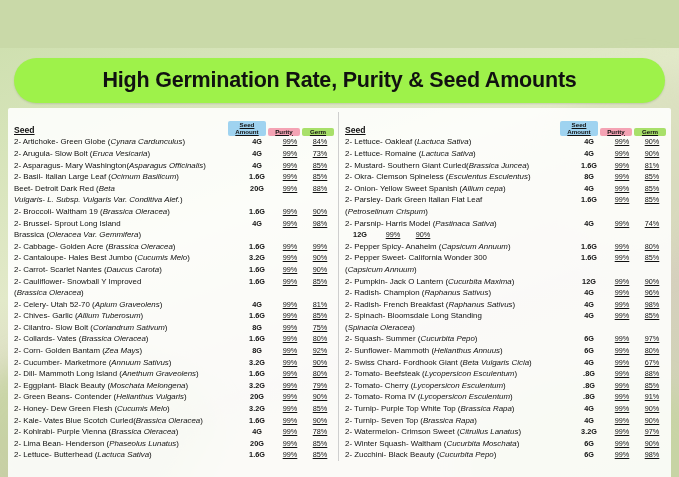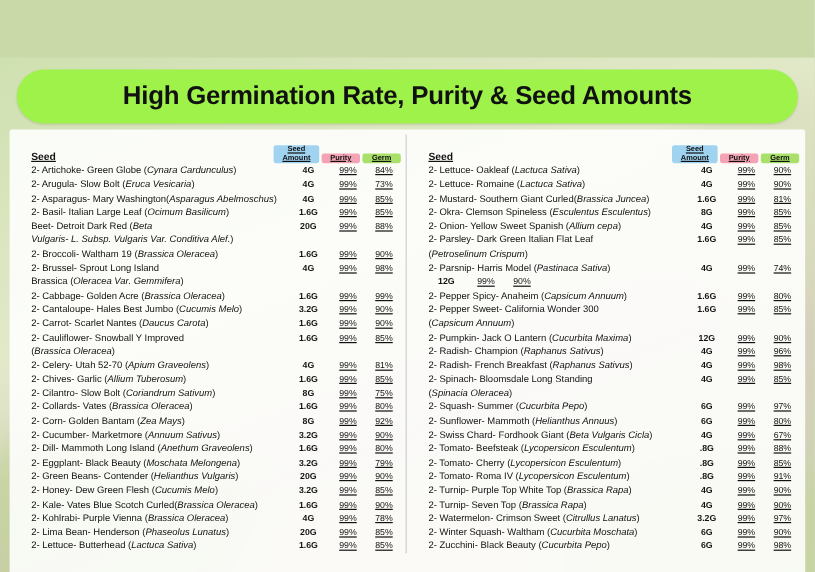--- a/index.html
+++ b/index.html
@@ -67,21 +67,21 @@
     position: absolute;
     left: 0; top: 0;
     width: 663px;
     display: flex;
     padding: 4px 0 0 0;
     box-sizing: border-box;
   }
   .col {
     width: 331px;
     box-sizing: border-box;
-    padding: 0 4px 0 16px;
+    padding: 0 4px 0 4px;
   }
   .col.left { border-right: 1px solid #cfcfcf; }
 
   .col-head {
     display: flex;
     align-items: flex-end;
     height: 24px;
     padding-left: 2px;
   }
   .col-head .h-seed {
@@ -170,21 +170,21 @@
               <div class="val purity">99%</div>
               <div class="val germ">84%</div>
             </div>
             <div class="row">
               <div class="name">2- Arugula- Slow Bolt (<i>Eruca Vesicaria</i>)</div>
               <div class="val amount">4G</div>
               <div class="val purity">99%</div>
               <div class="val germ">73%</div>
             </div>
             <div class="row">
-              <div class="name">2- Asparagus- Mary Washington(<i>Asparagus Abelmoschus</i>)</div>
+              <div class="name">2- Asparagus- Mary Washington(<i>Asparagus Officinalis</i>)</div>
               <div class="val amount">4G</div>
               <div class="val purity">99%</div>
               <div class="val germ">85%</div>
             </div>
             <div class="row">
               <div class="name">2- Basil- Italian Large Leaf (<i>Ocimum Basilicum</i>)</div>
               <div class="val amount">1.6G</div>
               <div class="val purity">99%</div>
               <div class="val germ">85%</div>
             </div>

